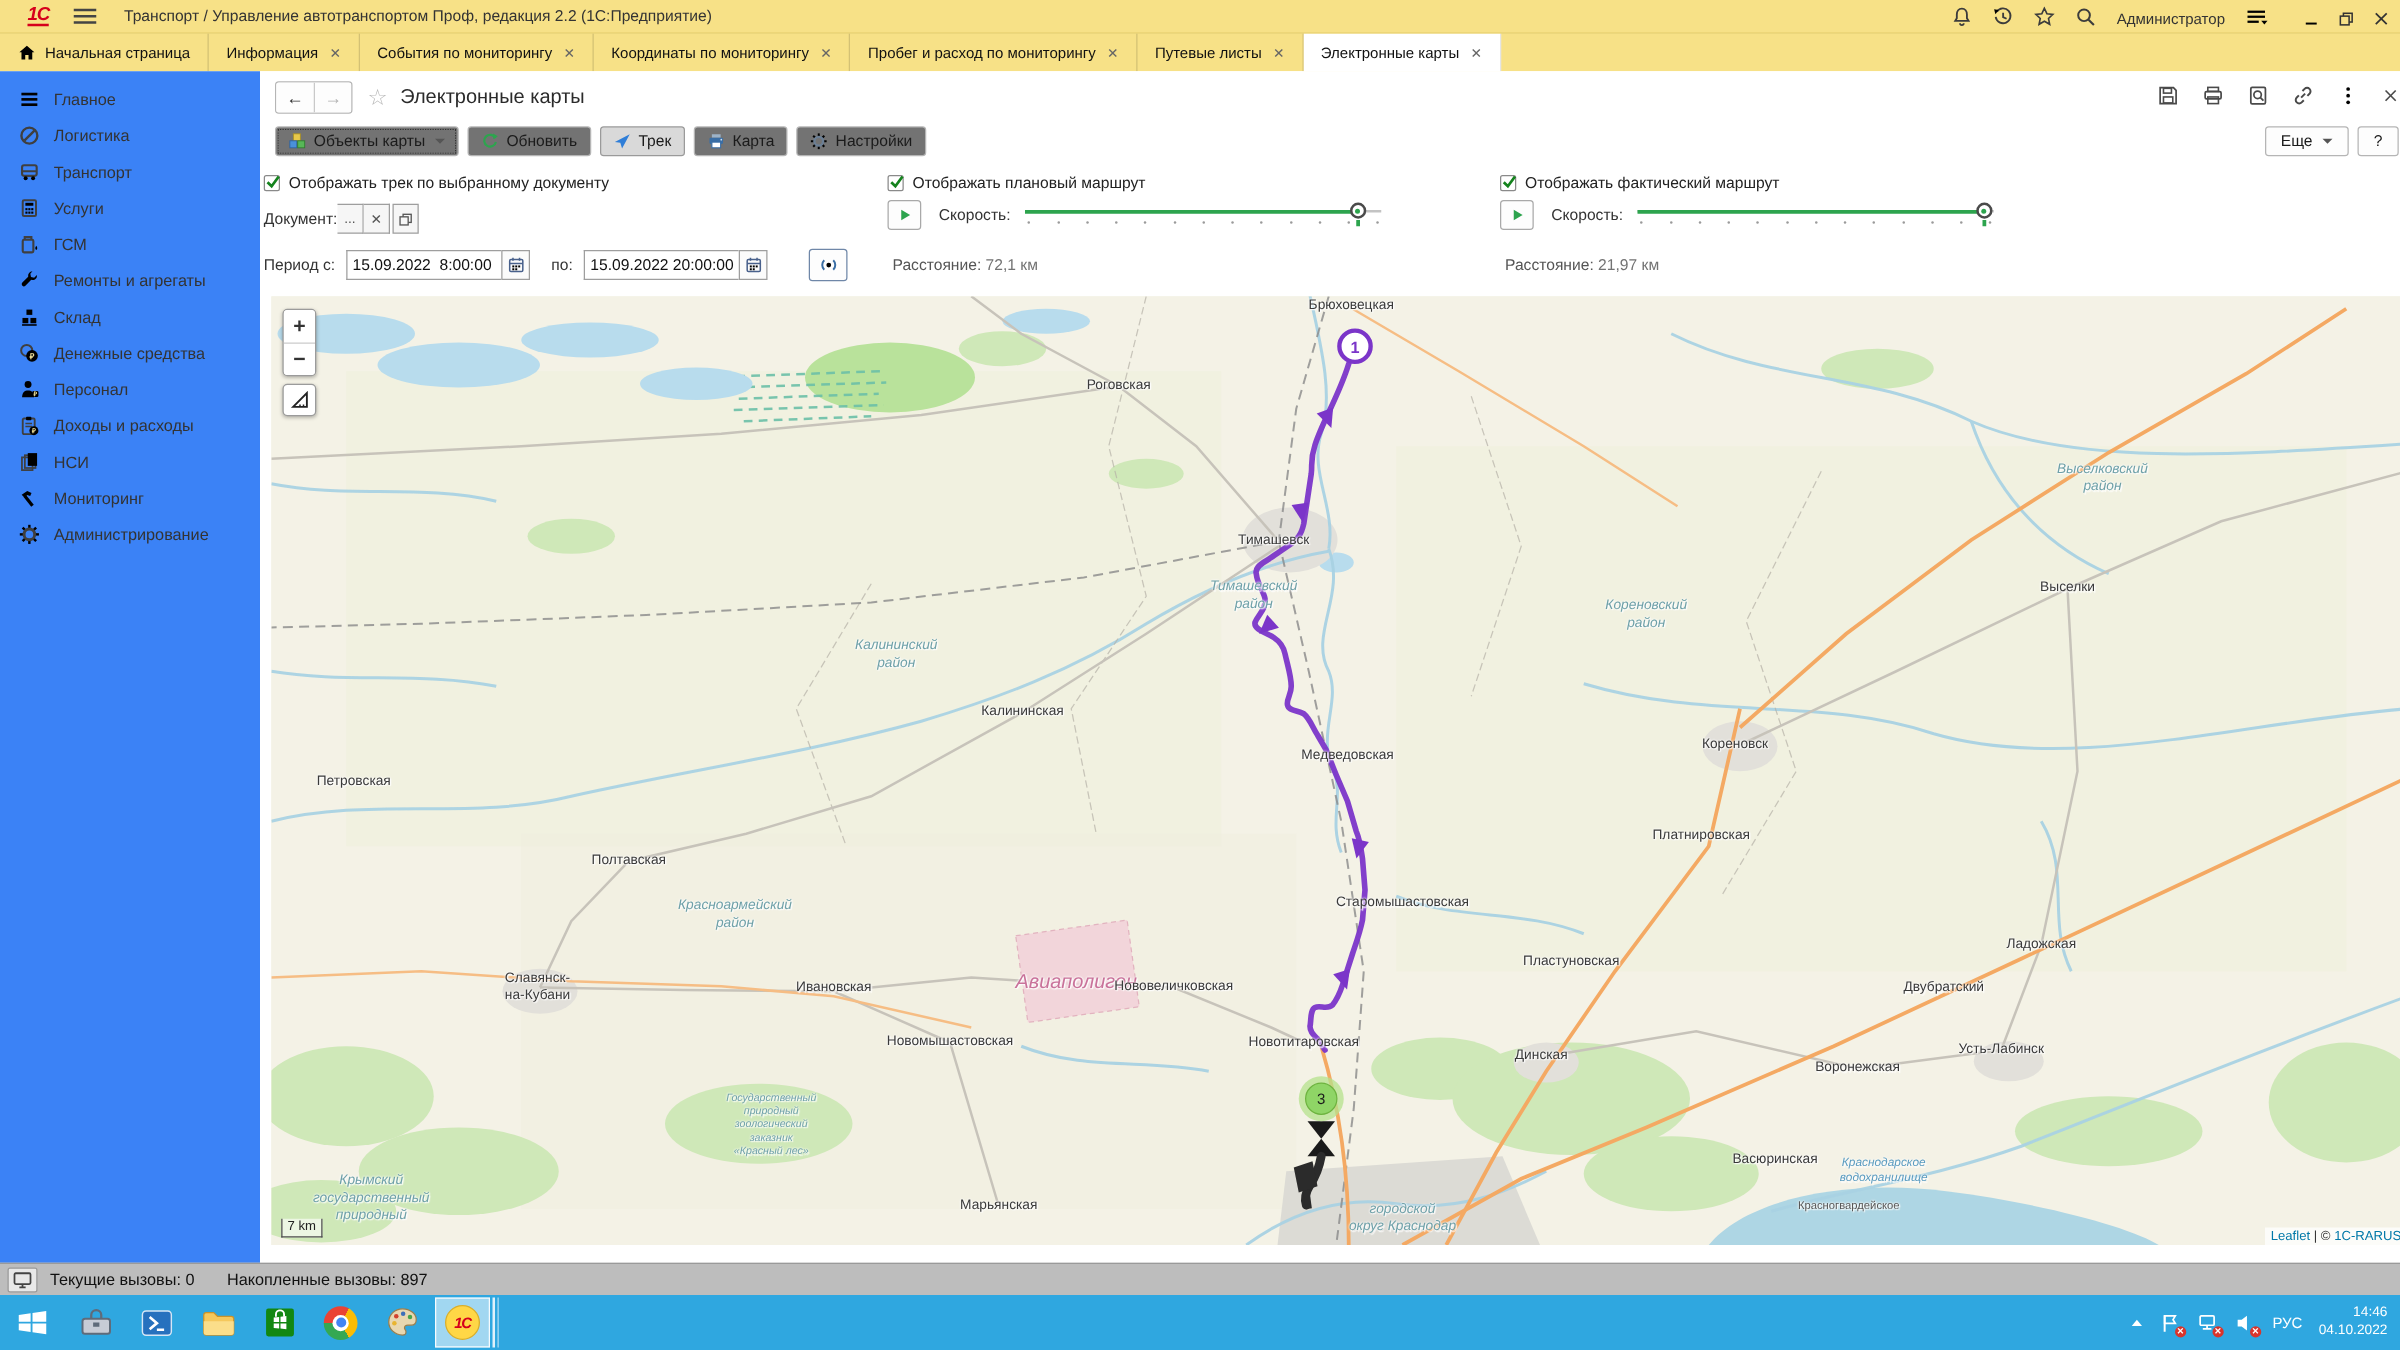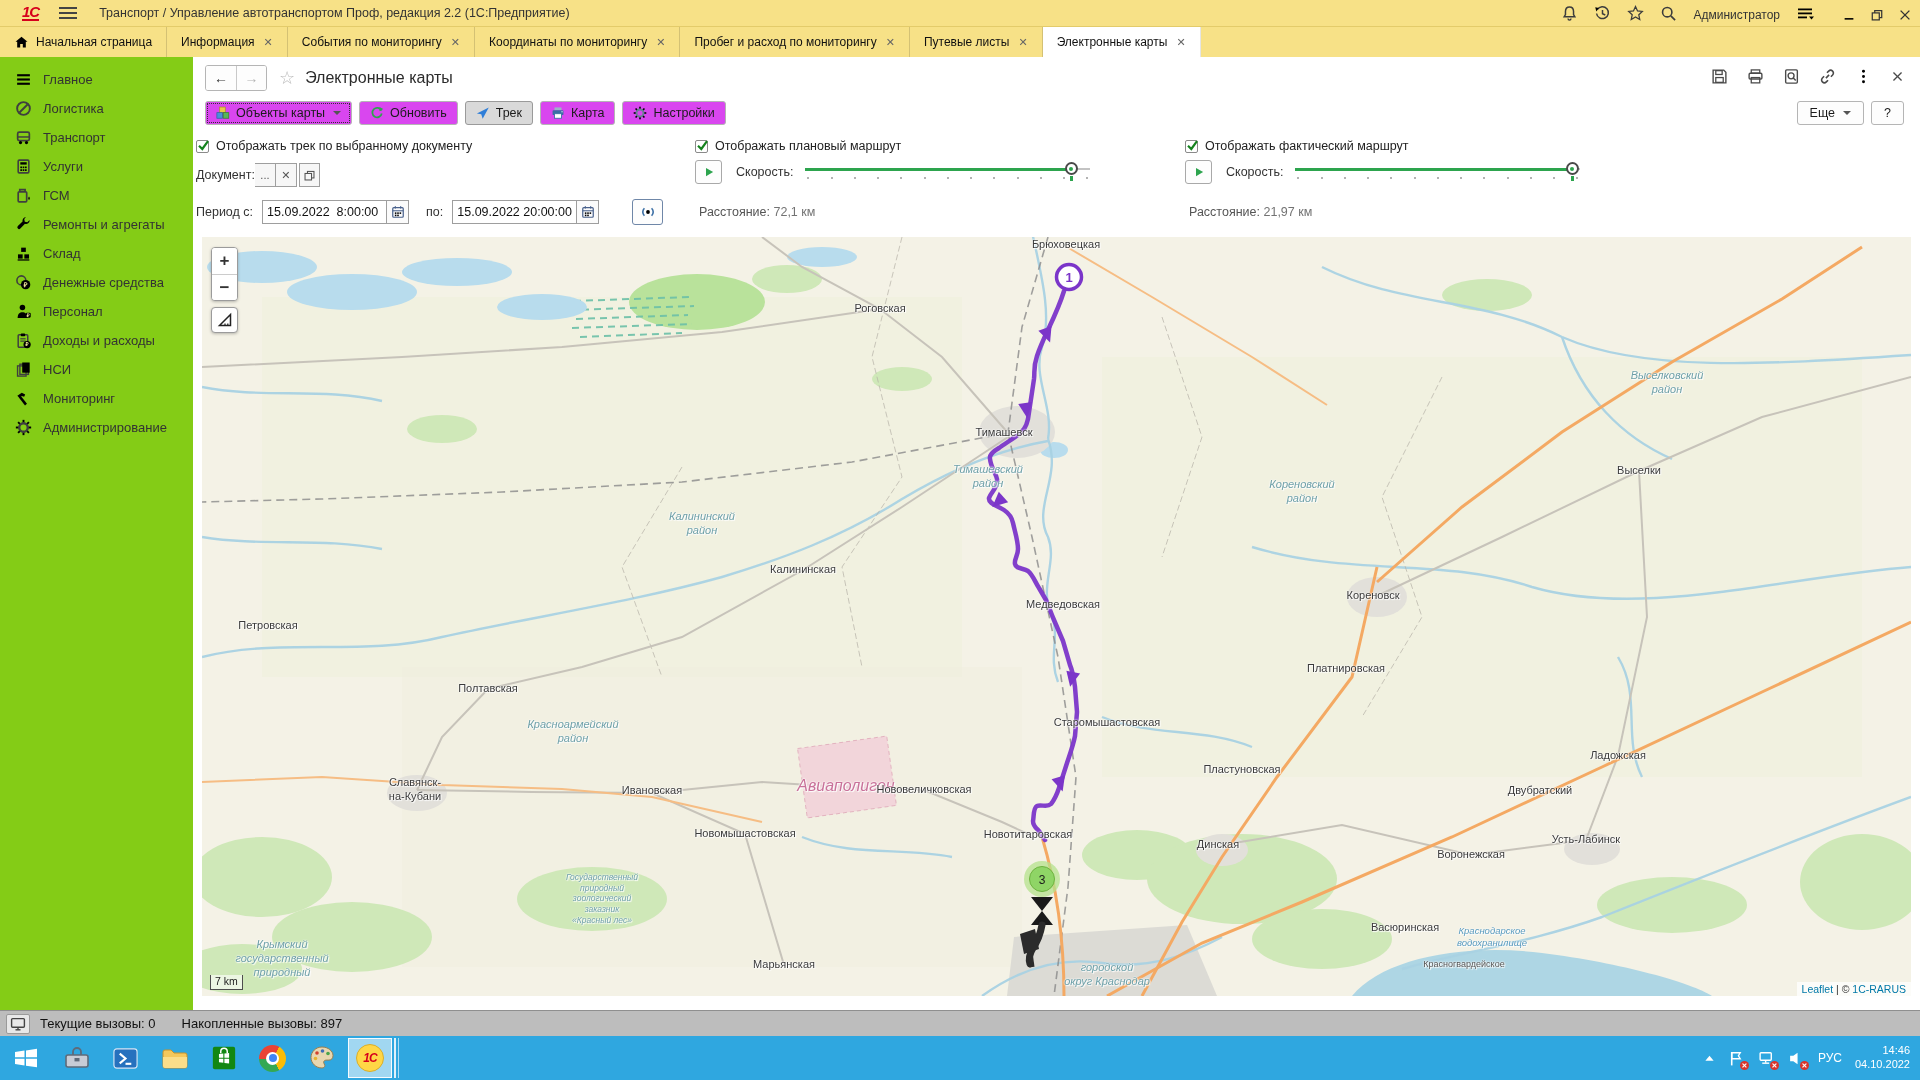--- a/index.html
+++ b/index.html
@@ -20,38 +20,38 @@
 
   
   .tabbar { height:30px; background:#F7E187; display:flex; align-items:stretch; }
   .tab { display:flex; align-items:center; gap:7px; padding:0 14px; font-size:12px; color:#111; border-right:1px solid rgba(0,0,0,.14); white-space:nowrap; }
   .tab.active { background:#fff; border-right:1px solid rgba(0,0,0,.10); }
   .tab .x { color:#666; font-size:11px; margin-left:2px; }
   .home-ic { width:15px; height:15px; }
 
   
   .workarea { height:953px; display:flex; }
-  .sidebar { width:193px; background:#84cc16; padding-top:8px; flex:none; }
+  .sidebar { width:208px; background:#3b82f6; padding-top:8px; flex:none; }
   .sb-item { height:29px; display:flex; align-items:center; gap:11px; padding-left:15px; font-size:13px; color:#333; cursor:default; }
   .sb-item svg { width:17px; height:17px; color:#3f3f3f; flex:none; }
   .main { flex:1; background:#fff; display:flex; flex-direction:column; position:relative; }
 
   
   .pagehead { height:42px; display:flex; align-items:center; padding:0 16px 0 12px; position:relative; }
   .navpair { display:flex; border:1px solid #b5b5b5; border-radius:3px; overflow:hidden; }
   .navbtn { width:30px; height:24px; background:#fdfdfd; display:flex; align-items:center; justify-content:center; font-size:14px; color:#333; }
   .navbtn + .navbtn { border-left:1px solid #c9c9c9; color:#b3b3b3; }
   .star-o { color:#b9b9b9; font-size:18px; margin:0 10px 0 12px; }
   .page-title { font-size:16px; color:#2b2b2b; }
   .ph-icons { position:absolute; right:16px; top:11px; display:flex; gap:19px; align-items:center; color:#4a4a4a; }
   .ph-icons svg { width:17px; height:17px; }
 
   
   .toolbar { height:34px; display:flex; align-items:flex-start; gap:7px; padding:2px 16px 0 12px; position:relative; }
-  .tbtn { height:24px; display:inline-flex; align-items:center; gap:6px; padding:0 10px; background:#d946ef; border:1px solid #b5b5b5; border-radius:3px; font-size:12.5px; color:#1b1b1b; }
+  .tbtn { height:24px; display:inline-flex; align-items:center; gap:6px; padding:0 10px; background:#737373; border:1px solid #b5b5b5; border-radius:3px; font-size:12.5px; color:#1b1b1b; }
   .tbtn.pressed { background:#d9d9d9; border-color:#9a9a9a; }
   .tbtn.focused { outline:1px dotted #333; outline-offset:-3px; }
   .tbtn svg { width:14px; height:14px; }
   .caret { width:0; height:0; border-left:4px solid transparent; border-right:4px solid transparent; border-top:4px solid #555; margin-left:2px; }
   .tb-right2 { position:absolute; right:16px; top:2px; display:flex; gap:7px; }
   .qbtn { height:24px; padding:0 12px; background:#fdfdfd; border:1px solid #b5b5b5; border-radius:3px; font-size:12.5px; color:#1b1b1b; display:inline-flex; align-items:center; gap:6px; }
 
   
   .controls { height:104px; position:relative; font-size:12.5px; color:#222; }
   .col { position:absolute; top:4px; }

